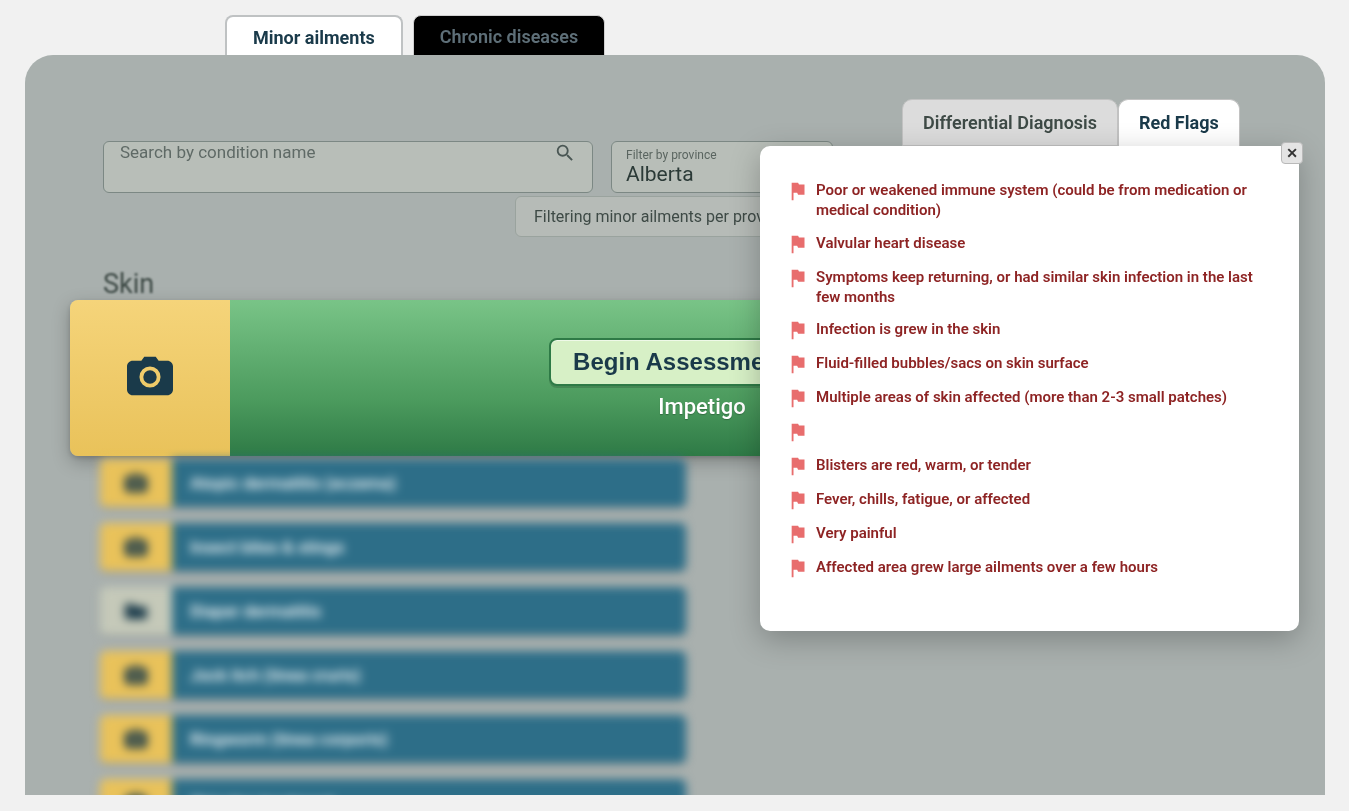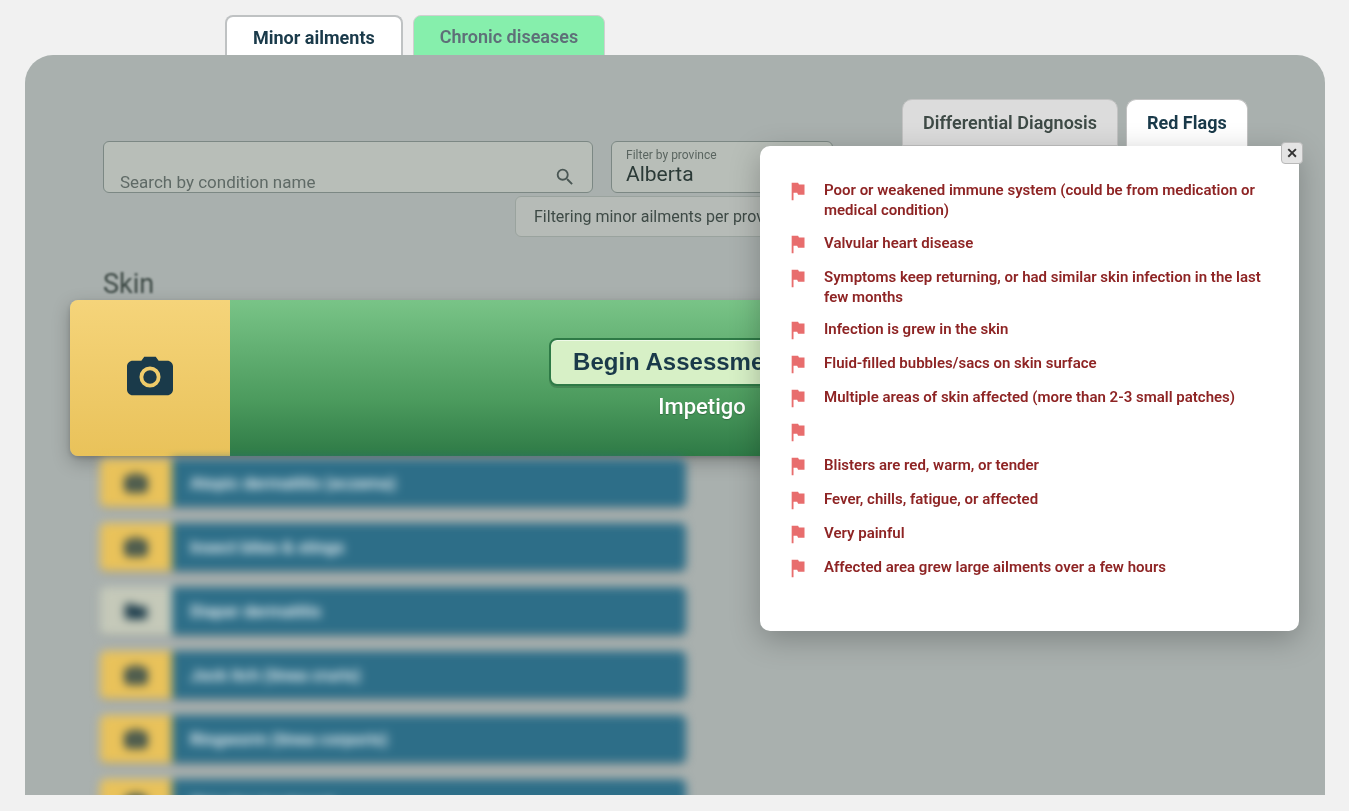--- a/index.html
+++ b/index.html
@@ -17,21 +17,21 @@
     position: absolute;
     left: 225px;
     top: 15px;
     display: flex;
     gap: 10px;
   }
   .top-tab {
     padding: 10px 26px;
     border-radius: 8px 8px 0 0;
     border: 1px solid #d0d0d0;
-    background: #86efac;
+    background: #000000;
     font-size: 18px;
     font-weight: 600;
     color: #5e6f78;
     cursor: pointer;
   }
   .top-tab.active {
     border: 2px solid #bfc2c3;
     border-bottom: none;
     color: #1a3a4a;
     font-weight: 700;
@@ -59,21 +59,21 @@
     gap: 18px;
     filter: blur(0.3px);
   }
   .search-box {
     width: 490px;
     height: 52px;
     background: #b8beb8;
     border: 1px solid #7c8884;
     border-radius: 6px;
     display: flex;
-    align-items: flex-end;
+    align-items: flex-start;
     padding: 0 16px;
     justify-content: space-between;
   }
   .search-placeholder {
     color: #5f6a66;
     font-size: 17px;
   }
   .search-icon-svg { width: 22px; height: 22px; fill:#4a5754; }
   .province-box {
     width: 222px;
@@ -198,21 +198,21 @@
 
   
   .popover-wrapper {
     position: absolute;
     left: 865px;
     top: 44px;
     width: 420px;
   }
   .popover-tabs {
     display:flex;
-    gap: 8px;
+    gap: 0;
     padding-left: 12px;
   }
   .popover-tab {
     padding: 12px 20px;
     background: #dcdcdc;
     color: #3e4a46;
     border-radius: 10px 10px 0 0;
     font-size: 18px;
     font-weight: 600;
     border: 1px solid #c2c2c2;
@@ -253,21 +253,21 @@
     height: 100%;
     overflow-y: auto;
     padding-right: 10px;
   }
   .flag-scroll::-webkit-scrollbar { width: 6px; }
   .flag-scroll::-webkit-scrollbar-thumb { background:#6fd4cc; border-radius:3px; }
   .flag-scroll::-webkit-scrollbar-track { background:transparent; }
 
   .flag-item {
     display:flex;
-    gap: 14px;
+    gap: 6px;
     margin-bottom: 12px;
     align-items: flex-start;
   }
   .flag-icon {
     flex: 0 0 22px;
     width:22px; height:22px;
   }
   .flag-icon svg { width:22px; height:22px; fill:#e86d6d; }
   .flag-text {
     flex: 1;

